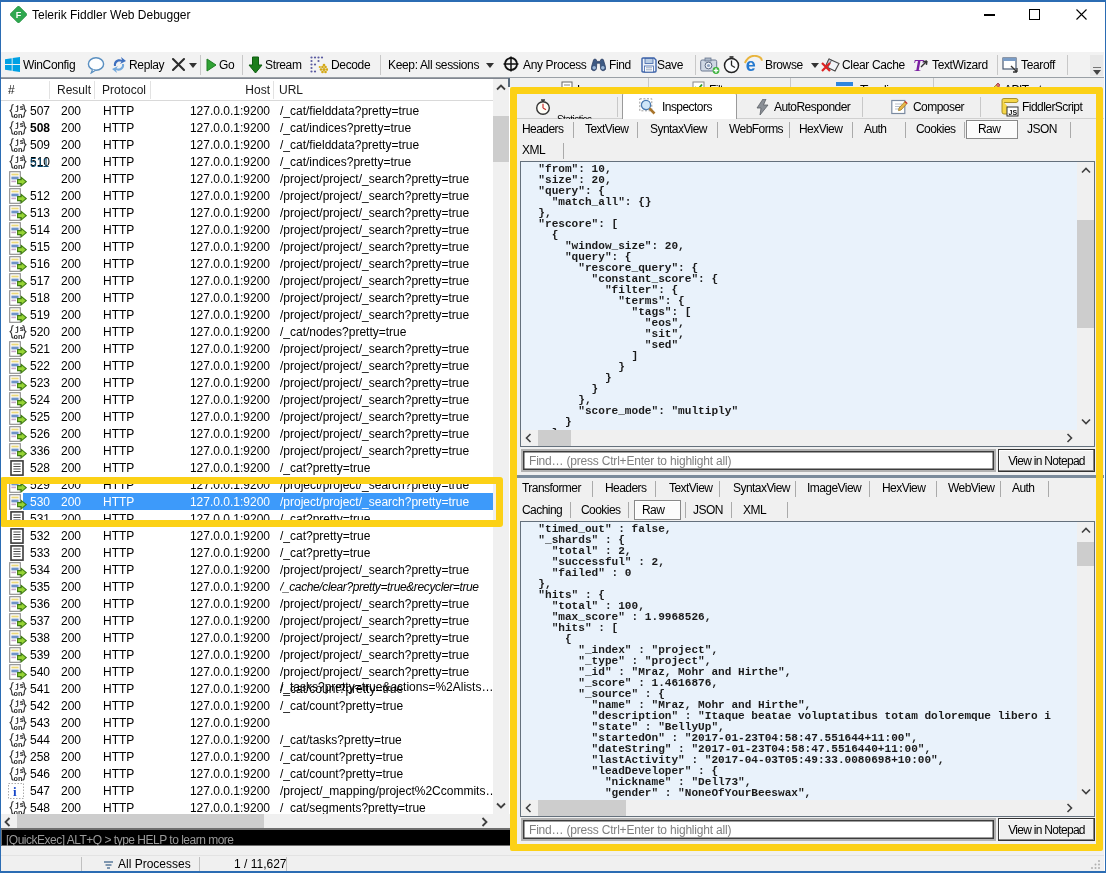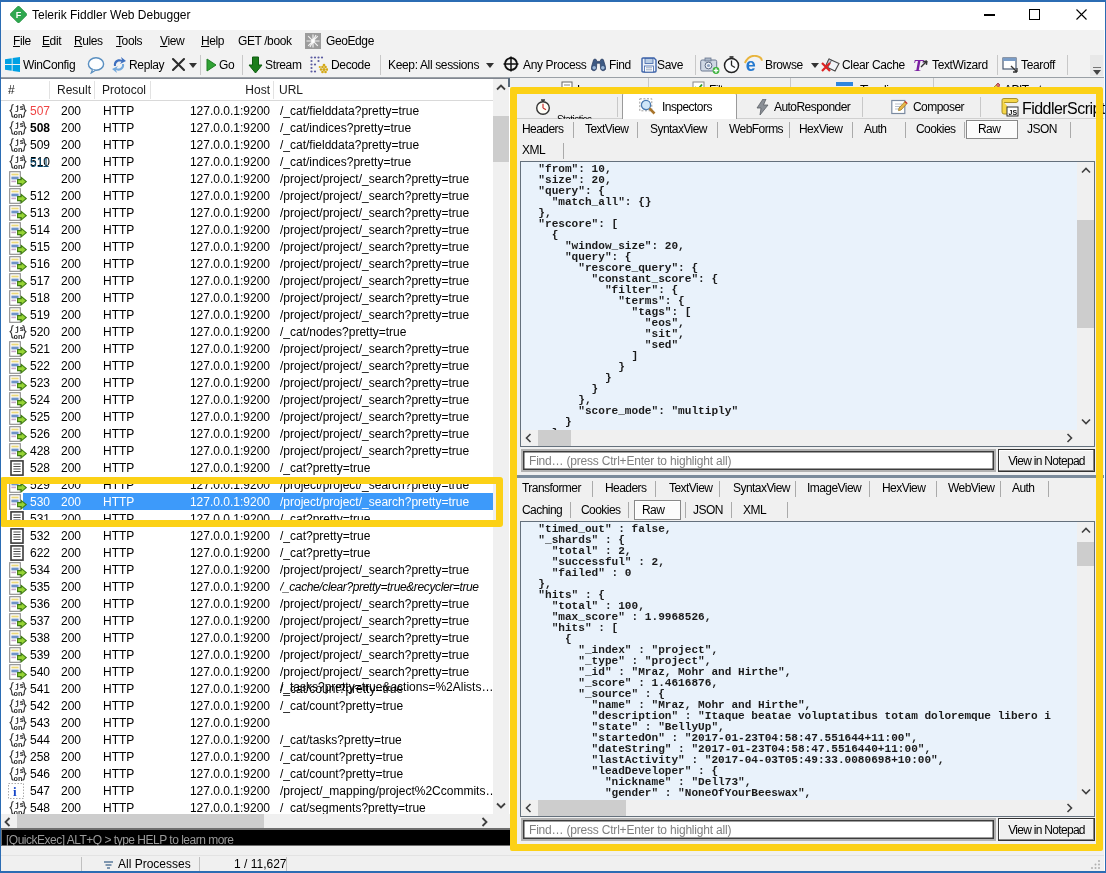--- a/index.html
+++ b/index.html
@@ -16,39 +16,20 @@
     <text x="8.5" y="12" font-family="Liberation Sans" font-size="9" font-weight="bold" fill="#fff" text-anchor="middle">F</text>
   </svg>
   <div class="ab" style="left:32px;top:8px;font-size:12px;">Telerik Fiddler Web Debugger</div>
   <div class="ab" style="left:984px;top:14px;width:11px;height:1.5px;background:#000;"></div>
   <div class="ab" style="left:1029px;top:9px;width:11px;height:11px;border:1.2px solid #000;"></div>
   <svg class="ab" style="left:1076px;top:9px;" width="11" height="11" viewBox="0 0 11 11">
     <path d="M0.5 0.5 L10.5 10.5 M10.5 0.5 L0.5 10.5" stroke="#000" stroke-width="1.1"></path>
   </svg>
 </div>
 
-<div class="ab" style="left:0;top:30px;width:1104px;height:22px;background:#f2f2f2;">
-<div class="ab" style="left:13px;top:4px;font-size:12px;letter-spacing:-0.4px;"><u>F</u>ile</div>
-<div class="ab" style="left:42px;top:4px;font-size:12px;letter-spacing:-0.4px;"><u>E</u>dit</div>
-<div class="ab" style="left:74px;top:4px;font-size:12px;letter-spacing:-0.4px;"><u>R</u>ules</div>
-<div class="ab" style="left:116px;top:4px;font-size:12px;letter-spacing:-0.4px;"><u>T</u>ools</div>
-<div class="ab" style="left:160px;top:4px;font-size:12px;letter-spacing:-0.4px;"><u>V</u>iew</div>
-<div class="ab" style="left:201px;top:4px;font-size:12px;letter-spacing:-0.4px;"><u>H</u>elp</div>
-<div class="ab" style="left:238px;top:4px;font-size:12px;letter-spacing:-0.4px;">GET /book</div>
-
-<svg class="ab" style="left:305px;top:3px;" width="16" height="16" viewBox="0 0 16 16">
-  <rect x="0" y="0" width="16" height="16" fill="#9c9c9c"></rect>
-  <g stroke="#f2f2f2" stroke-width="1.2">
-    <path d="M8 1.5 L8 14.5 M1.5 8 L14.5 8 M3.2 3.2 L12.8 12.8 M12.8 3.2 L3.2 12.8 M8 8 L11 2 M8 8 L5 14"></path>
-  </g>
-  <circle cx="8" cy="8" r="1.8" fill="#fff"></circle>
-</svg>
-<div class="ab" style="left:326px;top:4px;font-size:12px;letter-spacing:-0.4px;">GeoEdge</div>
-
-</div>
 <div class="ab" style="left:0;top:52px;width:1104px;height:26px;background:#f2f2f2;border-bottom:1px solid #9aA0a6;">
 
 <svg class="ab" style="left:5px;top:5px;" width="15" height="15" viewBox="0 0 15 15">
  <path d="M0 2.2 L6.7 1.2 V7 H0 Z" fill="#00a1e4"></path>
  <path d="M7.6 1 L15 0 V7 H7.6 Z" fill="#00a1e4"></path>
  <path d="M0 8 H6.7 V13.8 L0 12.8 Z" fill="#00a1e4"></path>
  <path d="M7.6 8 H15 V15 L7.6 14 Z" fill="#00a1e4"></path>
 </svg>
 <div class="ab" style="left:23px;top:6px;font-size:12px;letter-spacing:-0.35px;">WinConfig</div>
 
@@ -204,21 +185,21 @@
  <div class="ab sep" style="left:273px;top:2px;height:18px;background:#e2e2e2;"></div>
 </div>
 
 <div class="ab" style="left:0;top:23px;width:493px;height:712px;overflow:hidden;">
 <svg class="ab" style="left:9px;top:1px;" width="18" height="16" viewBox="0 0 18 16">
 <path d="M4.6 1.5 Q2.8 1.5 2.8 3.8 Q2.8 6.8 1.2 7.8 Q2.8 8.8 2.8 11.8 Q2.8 14.2 4.6 14.2" fill="none" stroke="#3a3a3a" stroke-width="1.2"></path>
 <path d="M13.4 1.5 Q15.2 1.5 15.2 3.8 Q15.2 6.8 16.8 7.8 Q15.2 8.8 15.2 11.8 Q15.2 14.2 13.4 14.2" fill="none" stroke="#3a3a3a" stroke-width="1.2"></path>
 <text x="6" y="7" font-family="Liberation Mono" font-size="7.5" font-weight="bold" fill="#2a2a2a">js</text>
 <text x="4.6" y="14.5" font-family="Liberation Mono" font-size="7.5" font-weight="bold" fill="#2a2a2a">on</text>
 </svg>
-<div class="ab" style="left:30px;top:2px;color:#ef4444;">507</div>
+<div class="ab" style="left:30px;top:2px;color:#000000;">507</div>
 <div class="ab" style="left:61px;top:2px;color:#000;">200</div>
 <div class="ab" style="left:103px;top:2px;color:#000;">HTTP</div>
 <div class="ab" style="left:155px;top:2px;width:115px;text-align:right;color:#000;">127.0.0.1:9200</div>
 <div class="ab" style="left:280px;top:2px;width:213px;white-space:nowrap;overflow:hidden;color:#000;">/_cat/fielddata?pretty=true</div>
 <svg class="ab" style="left:9px;top:18px;" width="18" height="16" viewBox="0 0 18 16">
 <path d="M4.6 1.5 Q2.8 1.5 2.8 3.8 Q2.8 6.8 1.2 7.8 Q2.8 8.8 2.8 11.8 Q2.8 14.2 4.6 14.2" fill="none" stroke="#3a3a3a" stroke-width="1.2"></path>
 <path d="M13.4 1.5 Q15.2 1.5 15.2 3.8 Q15.2 6.8 16.8 7.8 Q15.2 8.8 15.2 11.8 Q15.2 14.2 13.4 14.2" fill="none" stroke="#3a3a3a" stroke-width="1.2"></path>
 <text x="6" y="7" font-family="Liberation Mono" font-size="7.5" font-weight="bold" fill="#2a2a2a">js</text>
 <text x="4.6" y="14.5" font-family="Liberation Mono" font-size="7.5" font-weight="bold" fill="#2a2a2a">on</text>
 </svg>
@@ -440,21 +421,21 @@
 <div class="ab" style="left:103px;top:325px;color:#000;">HTTP</div>
 <div class="ab" style="left:155px;top:325px;width:115px;text-align:right;color:#000;">127.0.0.1:9200</div>
 <div class="ab" style="left:280px;top:325px;width:213px;white-space:nowrap;overflow:hidden;color:#000;">/project/project/_search?pretty=true</div>
 <svg class="ab" style="left:9px;top:341px;" width="18" height="16" viewBox="0 0 18 16">
 <rect x="0.7" y="0.7" width="10.6" height="14.6" fill="#fff" stroke="#8a8a8a" stroke-width="1.1"></rect>
 <rect x="2.4" y="2.6" width="7.2" height="1.8" fill="#ecd97c"></rect>
 <rect x="2.4" y="5.6" width="7.2" height="2.8" fill="#6f93c8"></rect>
 <rect x="2.4" y="9.6" width="4.6" height="1.6" fill="#c9aacb"></rect>
 <path d="M8.6 8.6 H12.2 V6.4 L17.2 10.6 L12.2 14.8 V12.6 H8.6 Z" fill="#97d435" stroke="#3f7d12" stroke-width="1.1"></path>
 </svg>
-<div class="ab" style="left:30px;top:342px;color:#000;">428</div>
+<div class="ab" style="left:30px;top:342px;color:#000;">336</div>
 <div class="ab" style="left:61px;top:342px;color:#000;">200</div>
 <div class="ab" style="left:103px;top:342px;color:#000;">HTTP</div>
 <div class="ab" style="left:155px;top:342px;width:115px;text-align:right;color:#000;">127.0.0.1:9200</div>
 <div class="ab" style="left:280px;top:342px;width:213px;white-space:nowrap;overflow:hidden;color:#000;">/project/project/_search?pretty=true</div>
 <svg class="ab" style="left:10px;top:358px;" width="14" height="16" viewBox="0 0 14 16">
 <rect x="1" y="0.9" width="12" height="14.2" fill="#fff" stroke="#3a3a3a" stroke-width="1.6"></rect>
 <path d="M3.4 4 H10.6 M3.4 6.5 H10.6 M3.4 9 H10.6 M3.4 11.5 H10.6" stroke="#4a4a4a" stroke-width="1.1"></path>
 </svg>
 <div class="ab" style="left:30px;top:359px;color:#000;">528</div>
 <div class="ab" style="left:61px;top:359px;color:#000;">200</div>
@@ -501,21 +482,21 @@
 </svg>
 <div class="ab" style="left:30px;top:427px;color:#000;">532</div>
 <div class="ab" style="left:61px;top:427px;color:#000;">200</div>
 <div class="ab" style="left:103px;top:427px;color:#000;">HTTP</div>
 <div class="ab" style="left:155px;top:427px;width:115px;text-align:right;color:#000;">127.0.0.1:9200</div>
 <div class="ab" style="left:280px;top:427px;width:213px;white-space:nowrap;overflow:hidden;color:#000;">/_cat?pretty=true</div>
 <svg class="ab" style="left:10px;top:443px;" width="14" height="16" viewBox="0 0 14 16">
 <rect x="1" y="0.9" width="12" height="14.2" fill="#fff" stroke="#3a3a3a" stroke-width="1.6"></rect>
 <path d="M3.4 4 H10.6 M3.4 6.5 H10.6 M3.4 9 H10.6 M3.4 11.5 H10.6" stroke="#4a4a4a" stroke-width="1.1"></path>
 </svg>
-<div class="ab" style="left:30px;top:444px;color:#000;">622</div>
+<div class="ab" style="left:30px;top:444px;color:#000;">533</div>
 <div class="ab" style="left:61px;top:444px;color:#000;">200</div>
 <div class="ab" style="left:103px;top:444px;color:#000;">HTTP</div>
 <div class="ab" style="left:155px;top:444px;width:115px;text-align:right;color:#000;">127.0.0.1:9200</div>
 <div class="ab" style="left:280px;top:444px;width:213px;white-space:nowrap;overflow:hidden;color:#000;">/_cat?pretty=true</div>
 <svg class="ab" style="left:9px;top:460px;" width="18" height="16" viewBox="0 0 18 16">
 <rect x="0.7" y="0.7" width="10.6" height="14.6" fill="#fff" stroke="#8a8a8a" stroke-width="1.1"></rect>
 <rect x="2.4" y="2.6" width="7.2" height="1.8" fill="#ecd97c"></rect>
 <rect x="2.4" y="5.6" width="7.2" height="2.8" fill="#6f93c8"></rect>
 <rect x="2.4" y="9.6" width="4.6" height="1.6" fill="#c9aacb"></rect>
 <path d="M8.6 8.6 H12.2 V6.4 L17.2 10.6 L12.2 14.8 V12.6 H8.6 Z" fill="#97d435" stroke="#3f7d12" stroke-width="1.1"></path>
@@ -770,21 +751,21 @@
  </svg>
  <div class="ab" style="left:403px;top:6px;font-size:12px;letter-spacing:-0.55px;">Composer</div>
  <div class="ab sep" style="left:470px;top:3px;height:20px;"></div>
 
  <svg class="ab" style="left:489px;top:4px;" width="20" height="19" viewBox="0 0 20 19">
   <path d="M3 2 Q3 0.5 5 0.5 H17 Q19 0.5 19 2.5 Q19 4.5 17 4.5 H5" fill="#f5d648" stroke="#a08820" stroke-width="0.9"></path>
   <path d="M3 2 V14 Q3 16 5 16 H15" fill="#f5d648" stroke="#a08820" stroke-width="0.9"></path>
   <rect x="8" y="9" width="11" height="9" fill="#fff" stroke="#333" stroke-width="1"></rect>
   <text x="9.5" y="16.5" font-family="Liberation Sans" font-size="7" font-weight="bold" fill="#111">JS</text>
  </svg>
- <div class="ab" style="left:512px;top:6px;font-size:16px;letter-spacing:-0.55px;">FiddlerScript</div>
+ <div class="ab" style="left:512px;top:6px;font-size:12px;letter-spacing:-0.55px;">FiddlerScript</div>
 
 </div>
 <div class="ab" style="left:0;top:41px;width:594px;height:21px;background:#f0f0f0;">
 <div class="ab sep" style="left:63px;top:3px;height:16px;background:#aaa;"></div>
 <div class="ab sep" style="left:127px;top:3px;height:16px;background:#aaa;"></div>
 <div class="ab sep" style="left:207px;top:3px;height:16px;background:#aaa;"></div>
 <div class="ab sep" style="left:279px;top:3px;height:16px;background:#aaa;"></div>
 <div class="ab sep" style="left:342px;top:3px;height:16px;background:#aaa;"></div>
 <div class="ab sep" style="left:395px;top:3px;height:16px;background:#aaa;"></div>
 <div class="ab sep" style="left:454px;top:3px;height:16px;background:#aaa;"></div>

